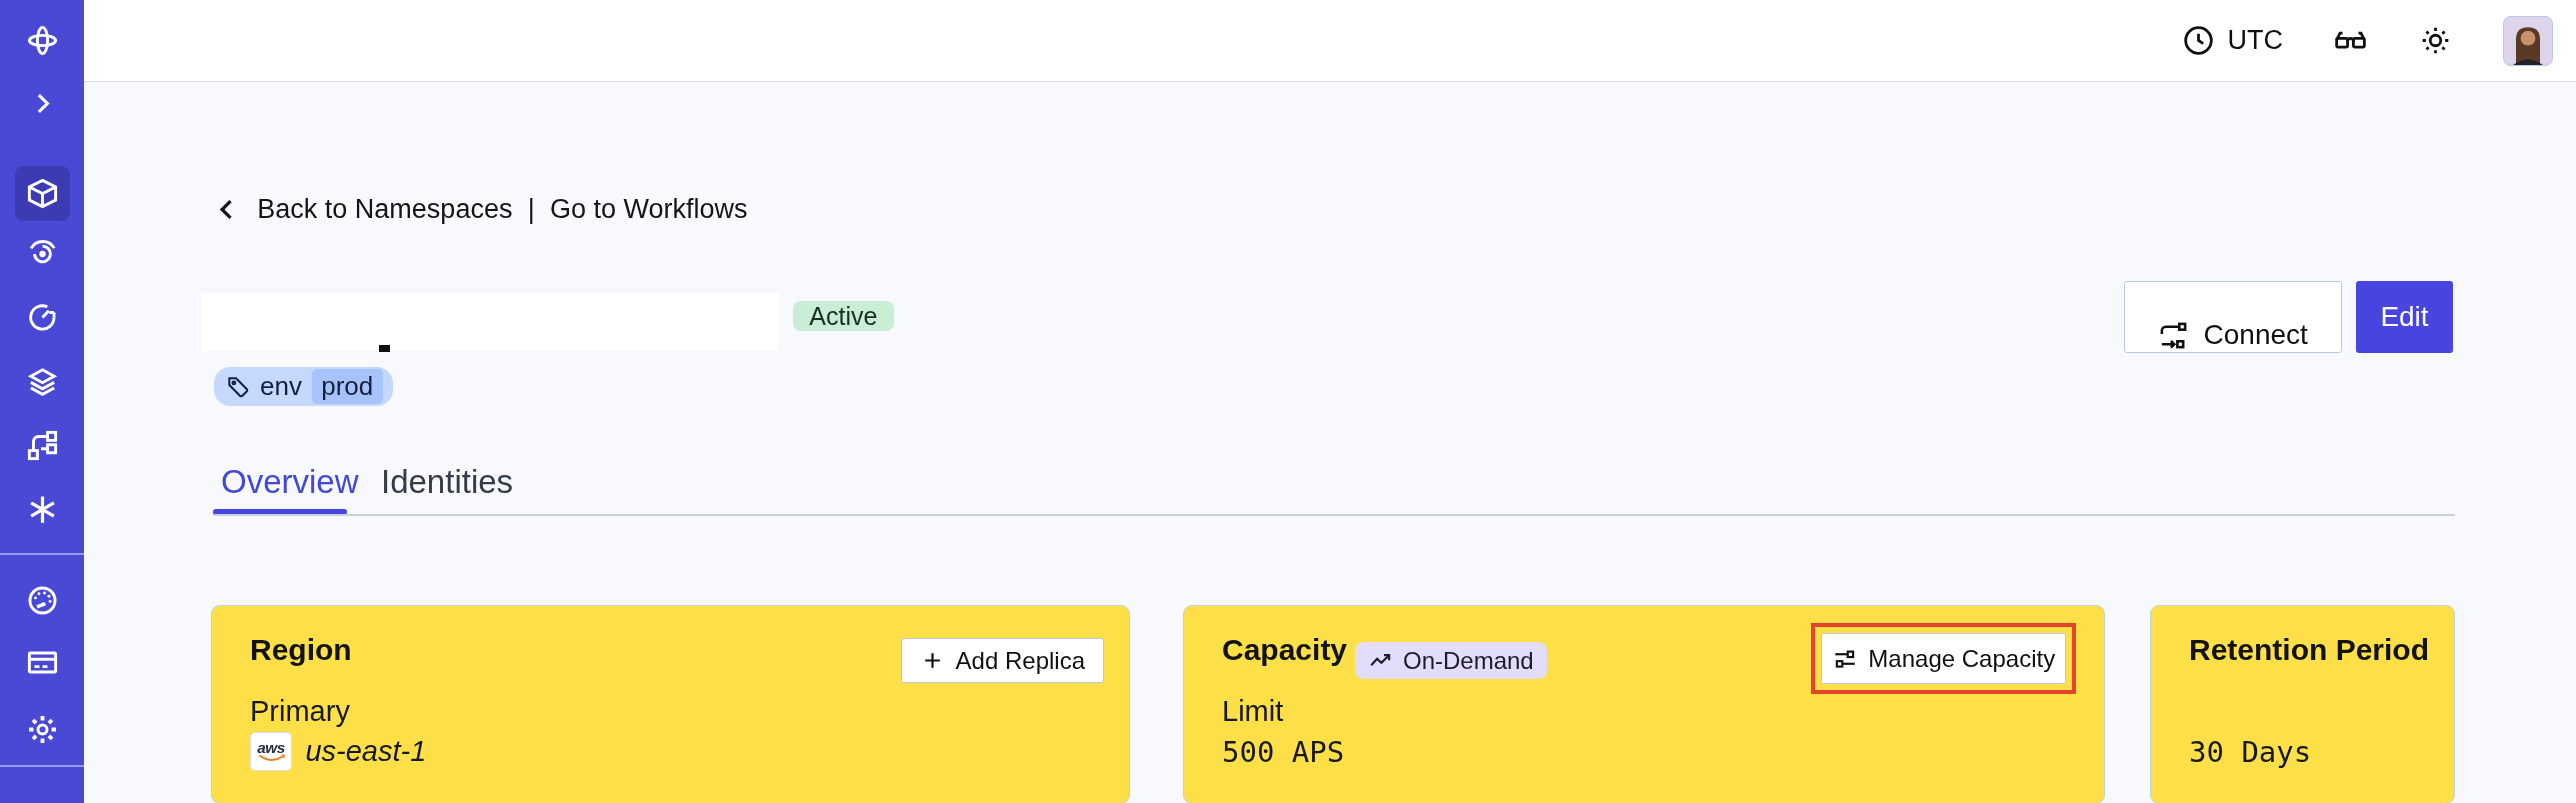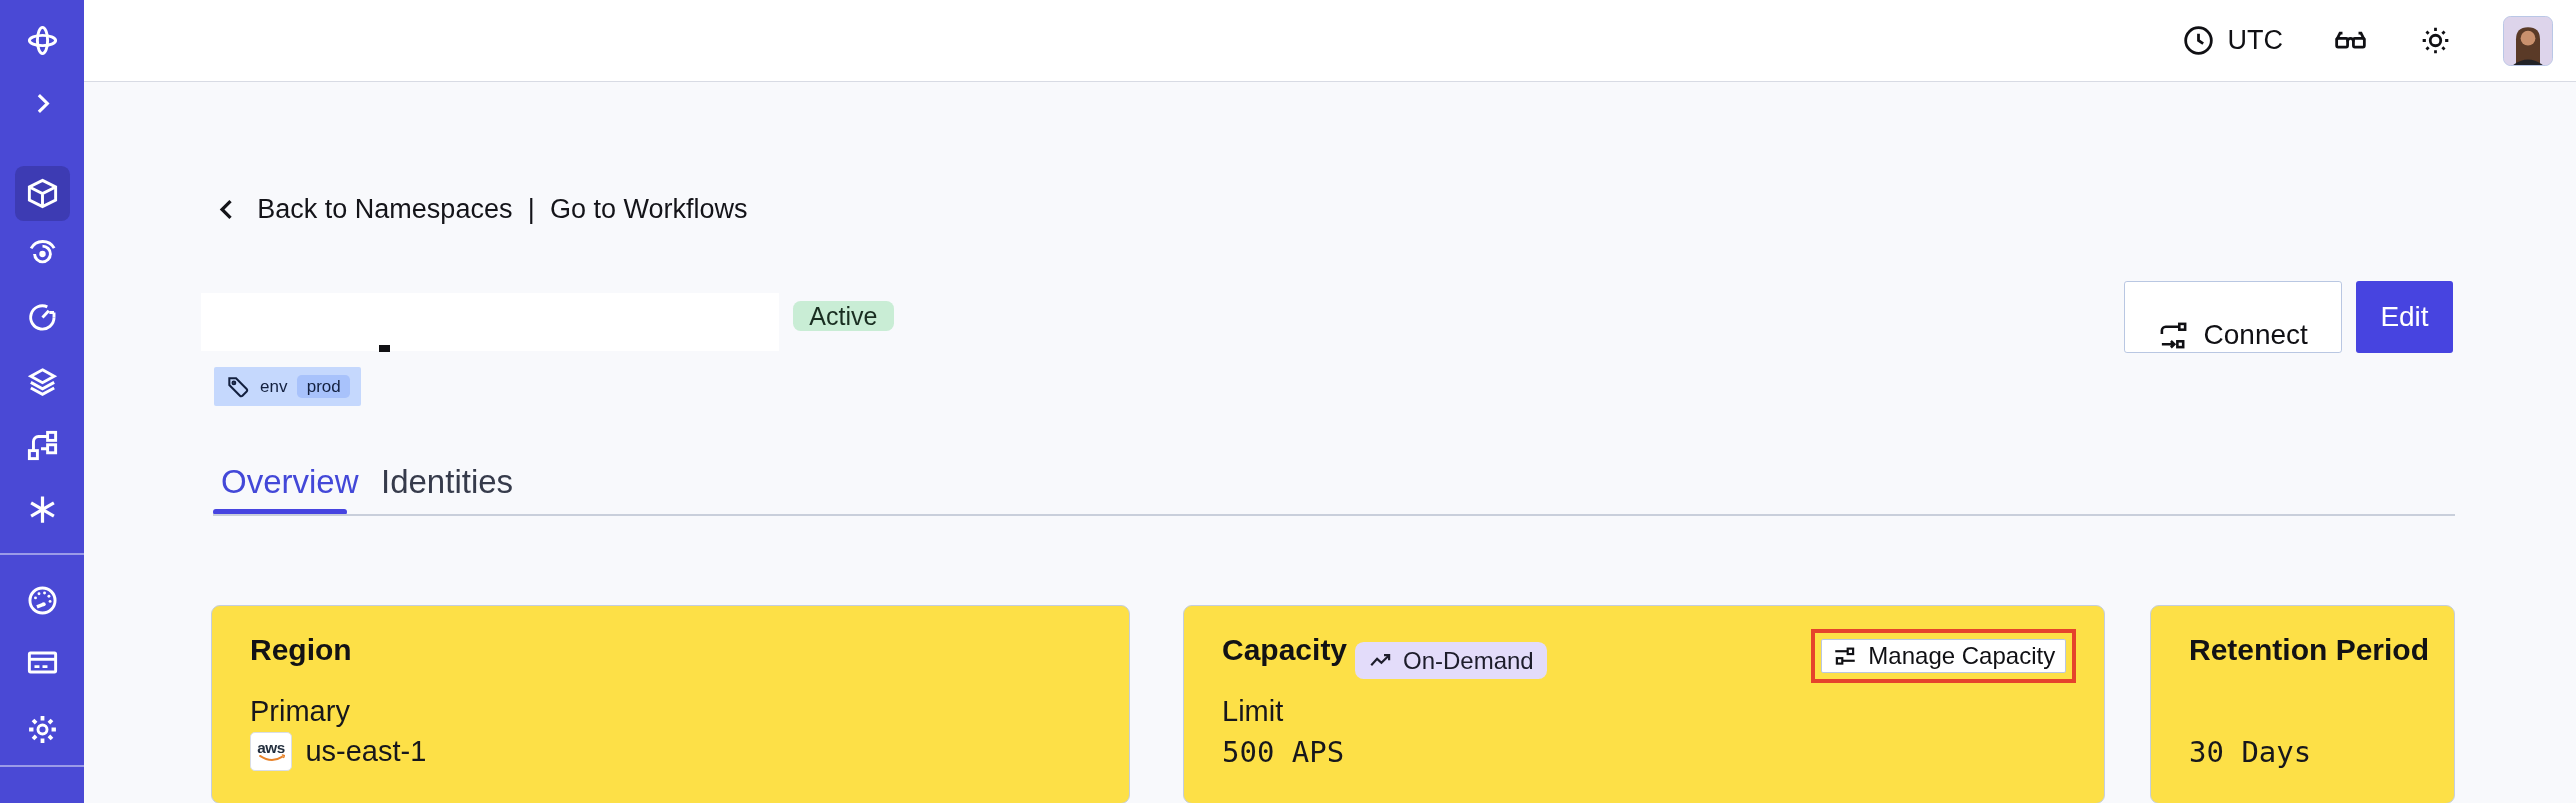--- a/index.html
+++ b/index.html
@@ -52,22 +52,22 @@
   
   .name-redacted { position:absolute; left:201px; top:293px; width:578px; height:58px; background:#ffffff; }
   .name-dot { position:absolute; left:379px; top:345px; width:10.5px; height:6.7px; background:#111114; }
   .status-badge {
     position:absolute; left:793px; top:301px; height:30px;
     background:#c9edd5; color:#1a2e21; font-size:25px;
     display:flex; align-items:center; padding:0 16.3px; border-radius:7.7px;
   }
   .tag-chip {
     position:absolute; left:214px; top:367px; height:39px;
-    background:#c5d8fd; border-radius:2px; color:#13203f;
-    display:flex; align-items:center; gap:9.6px; padding:0 10.5px 0 10.5px; font-size:17px;
+    background:#c5d8fd; border-radius:16px; color:#13203f;
+    display:flex; align-items:center; gap:9.6px; padding:0 10.5px 0 10.5px; font-size:26px;
   }
   .tag-chip svg { width:26px; height:26px; }
   .tag-inner { background:#a8c2fb; border-radius:4.8px; padding:1.9px 9.6px; }
 
   .btn-connect {
     position:absolute; left:2124px; top:281px; width:218px; height:72px;
     background:#ffffff; border:1.9px solid #b9c7e2; border-radius:2.9px;
     display:flex; align-items:flex-end; justify-content:center; gap:14.4px;
     font-size:28px; color:#101014; cursor:pointer;
   }
@@ -104,37 +104,37 @@
   .btn-outline-sm {
     position:absolute; height:45px; background:#ffffff;
     border:1.9px solid #b9c7e2; border-radius:2.9px;
     display:flex; align-items:center; justify-content:center; gap:10.5px;
     font-size:24px; color:#101014; padding:0 18px; cursor:pointer;
     font-family:"Liberation Sans", sans-serif;
   }
   .btn-add-replica { top:32px; right:25px; }
   .btn-add-replica svg { width:25px; height:25px; }
 
-  .region-row { position:absolute; left:38px; top:126px; display:flex; align-items:center; gap:13.4px; }
+  .region-row { position:absolute; left:38px; top:126px; display:flex; align-items:center; gap:13.4px;font-style:italic; }
   .aws-badge {
     width:42px; height:39px; background:#ffffff; border:1.9px solid #d9dde6; border-radius:4.8px;
     display:flex; flex-direction:column; align-items:center; justify-content:center;
   }
   .aws-word { font-size:15.3px; font-weight:700; color:#232f3e; line-height:13.4px; letter-spacing:-0.5px; }
   .region-name { font-size:29px; color:#17171c; }
 
   .ondemand-badge {
     position:absolute; left:171px; top:36px; height:37px;
     background:#e3dcfa; border-radius:8.6px; color:#1d1d2b;
     display:flex; align-items:center; gap:8.6px; padding:0 13.4px; font-size:24px;
   }
   .ondemand-badge svg { width:26px; height:26px; }
 
   .red-highlight {
-    position:absolute; left:627px; top:23px; width:265px; height:54px;
+    position:absolute; left:627px; top:17px; width:265px; height:71px;
     border:4.8px solid #e5432c;
   }
   .btn-manage {
     position:absolute; left:5.8px; top:5.8px; right:5.8px; bottom:5.8px;
     background:#ffffff; border:1.9px solid #b9c7e2; border-radius:1.9px;
     display:flex; align-items:center; justify-content:center; gap:10.5px;
     font-size:24px; color:#101014; cursor:pointer;
     font-family:"Liberation Sans", sans-serif;
   }
   .btn-manage svg { width:26px; height:26px; }
@@ -299,20 +299,26 @@
     <span>Edit</span>
   </button>
 
   <div class="tab tab-overview">Overview</div>
   <div class="tab tab-identities">Identities</div>
   <div class="tab-underline"></div>
   <div class="tab-line"></div>
 
   <section class="card card-region">
     <div class="card-title">Region</div>
+    <button class="btn-outline-sm btn-add-replica">
+      <svg viewBox="0 0 24 24" fill="none" stroke="currentColor" stroke-width="2.1">
+          <path d="M12 5v14M5 12h14"></path>
+        </svg>
+      <span>Add Replica</span>
+    </button>
     <div class="card-label">Primary</div>
     <div class="region-row">
       <span class="aws-badge">
         <span class="aws-word">aws</span>
         <svg width="27" height="8.6" viewBox="0 0 28 9">
           <path d="M2 2q12 8 23 1" fill="none" stroke="#e8832a" stroke-width="2" stroke-linecap="round"></path>
           <path d="M25.5 1l2 .6-.8 1.9" fill="none" stroke="#e8832a" stroke-width="1.6" stroke-linecap="round"></path>
         </svg>
       </span>
       <span class="region-name">us-east-1</span>

